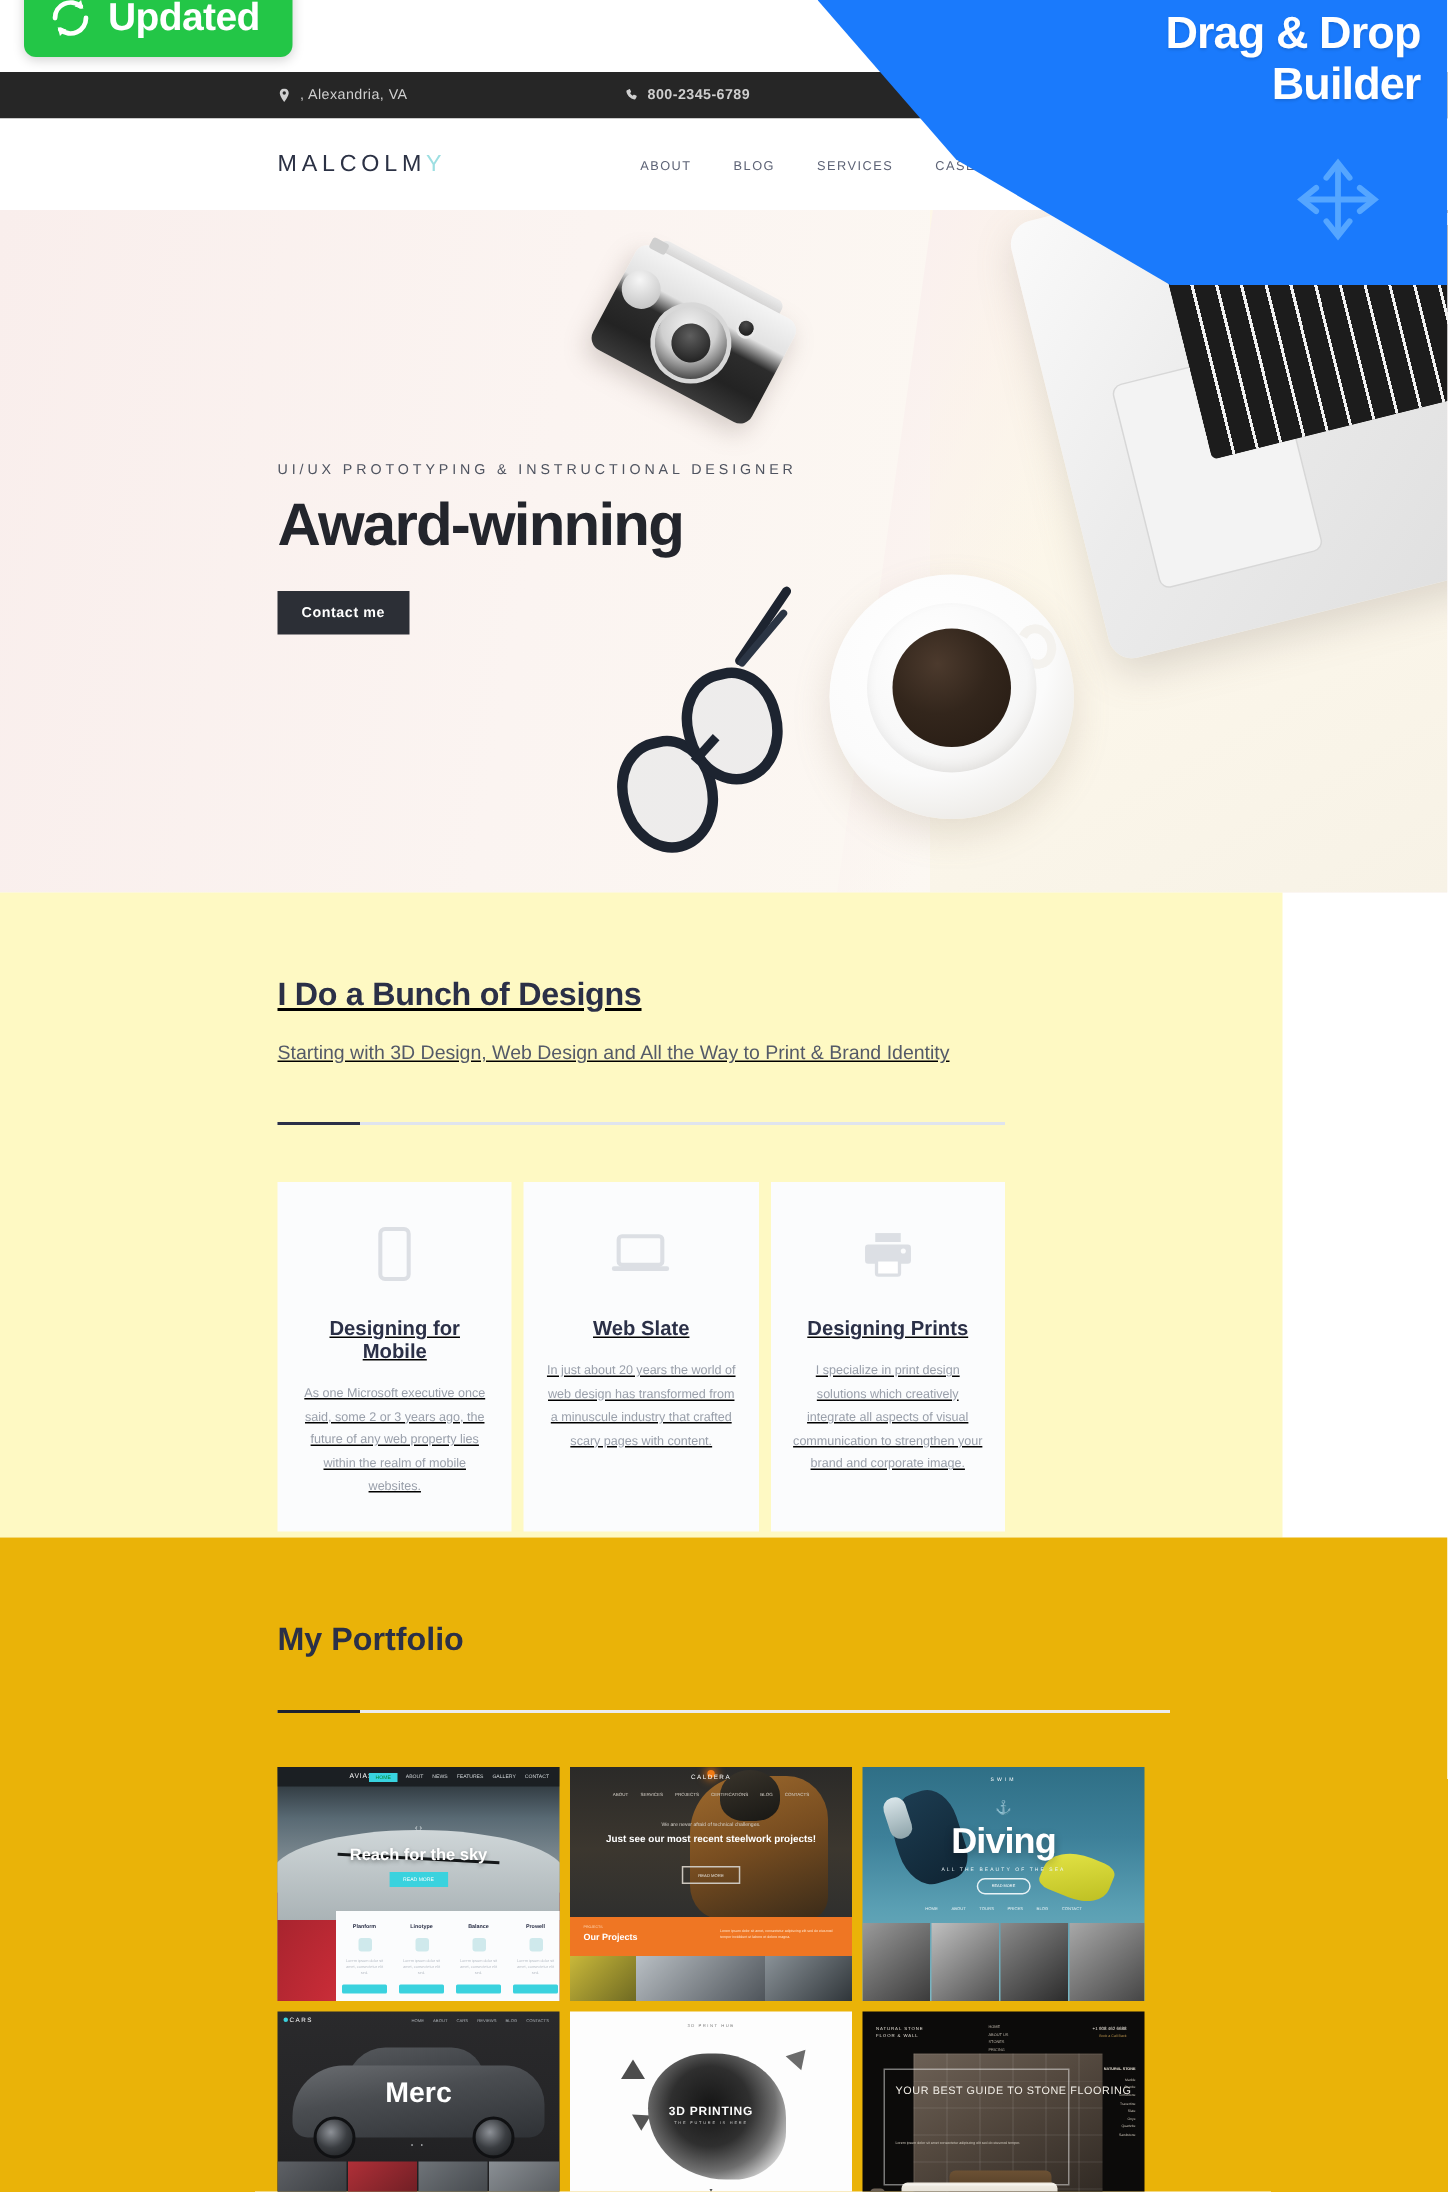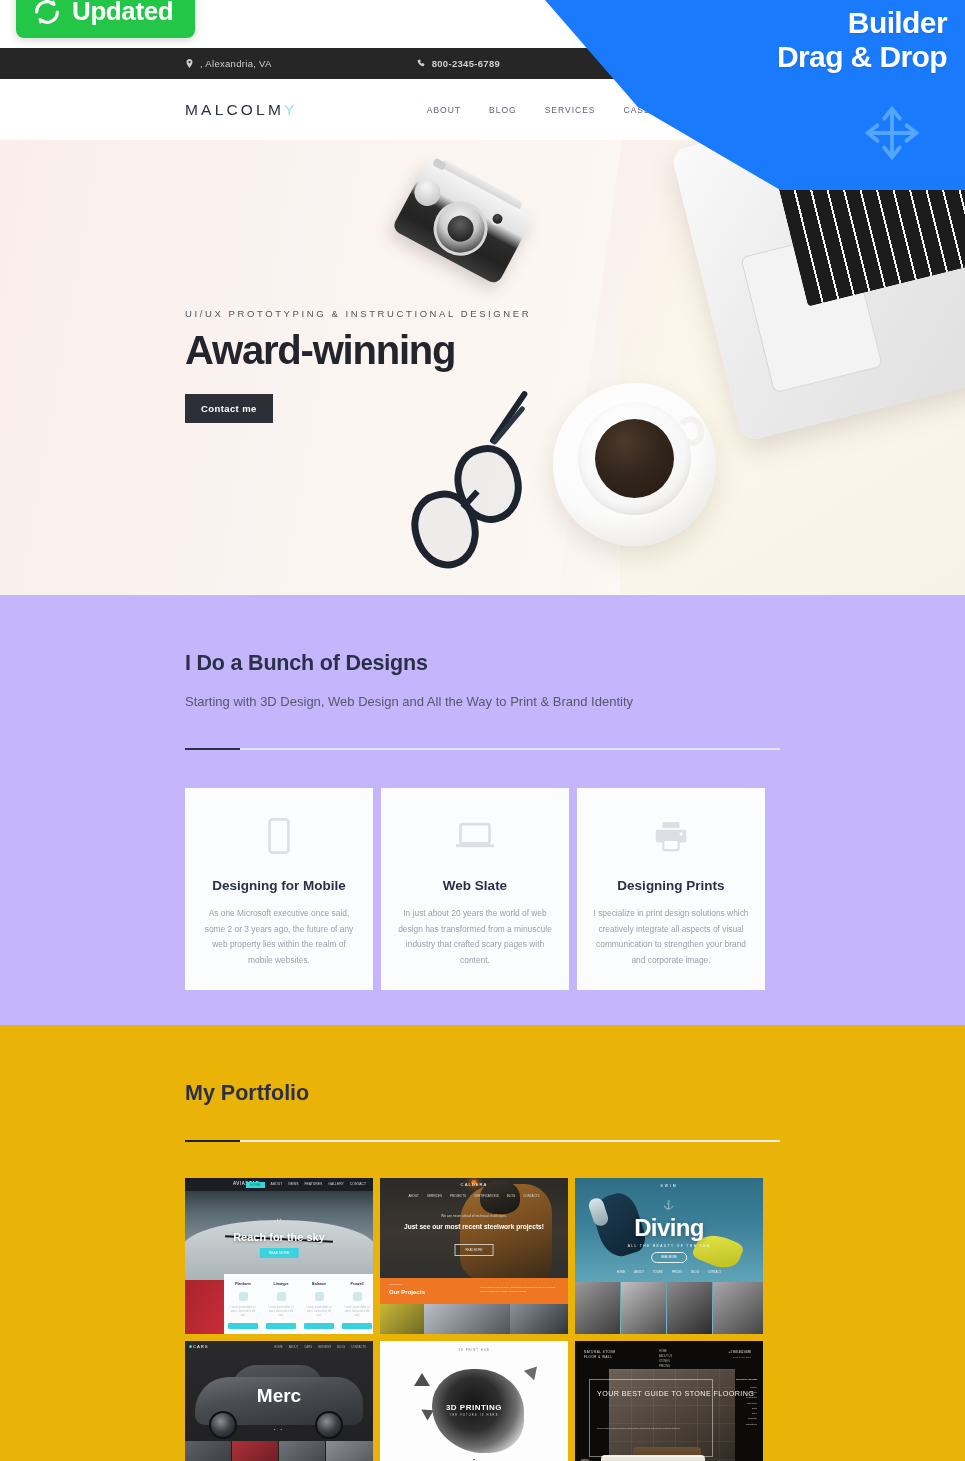--- a/index.html
+++ b/index.html
@@ -122,21 +122,21 @@
   .hero-title {
     margin-top:11px; font-size:40px; font-weight:700; color:#23252c; letter-spacing:-1.2px; line-height:1;
   }
   .hero-btn {
     display:inline-block; margin-top:24px; background:#2c2f36; color:#fff;
     font-size:9.5px; font-weight:700; letter-spacing:.4px; padding:9px 16px; border:none; cursor:pointer;
   }
 
   
   .services {
-    position:absolute; top:595px; left:0; width:965px; height:430px; background:#c4b5fd;
+    position:absolute; top:595px; left:0; width:855px; height:430px; background:#fef9c3;text-decoration:underline;
   }
   .sec-inner { padding:0 185px; }
   .sec-title { padding-top:56px; font-size:21.5px; font-weight:700; color:#2b3047; letter-spacing:-.2px; }
   .sec-sub { margin-top:18px; font-size:13px; color:#545a68; font-weight:400; }
   .divider { margin-top:39px; height:2px; background:#dfe4ee; position:relative; }
   .divider::before { content:""; position:absolute; left:0; top:0; width:55px; height:2px; background:#2b3047; }
 
   .cards { margin-top:38px; display:flex; gap:8px; }
   .card {
     width:188px; background:#fbfcfd; padding:26px 14px 22px; text-align:center;
@@ -638,22 +638,22 @@
 
       </div>
 
     </div>
   </div>
 </section>
 
 <div class="dd-ribbon">
   <div class="dd-shape"></div>
   <div class="dd-text">
+    <div>Drag &amp; Drop</div>
     <div>Builder</div>
-    <div>Drag &amp; Drop</div>
   </div>
   <div class="dd-arrows">
     <svg viewBox="0 0 64 64" width="62" height="62">
       <g stroke="#55a6ff" stroke-width="4" stroke-linecap="round" fill="none">
         <line x1="32" y1="8" x2="32" y2="56"></line>
         <line x1="8" y1="32" x2="56" y2="32"></line>
         <polyline points="24,17 32,7 40,17"></polyline>
         <polyline points="24,47 32,57 40,47"></polyline>
         <polyline points="17,24 7,32 17,40"></polyline>
         <polyline points="47,24 57,32 47,40"></polyline>

